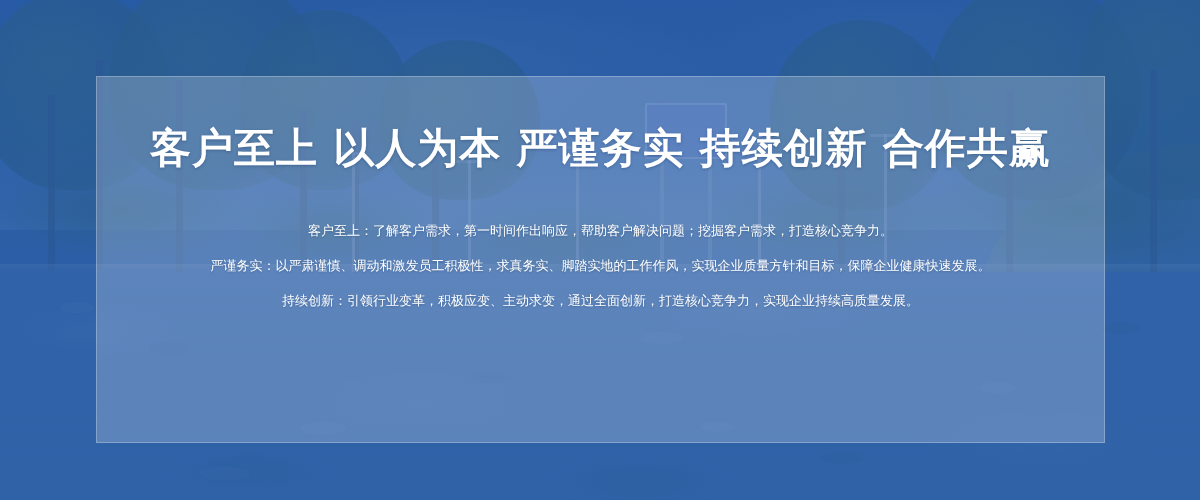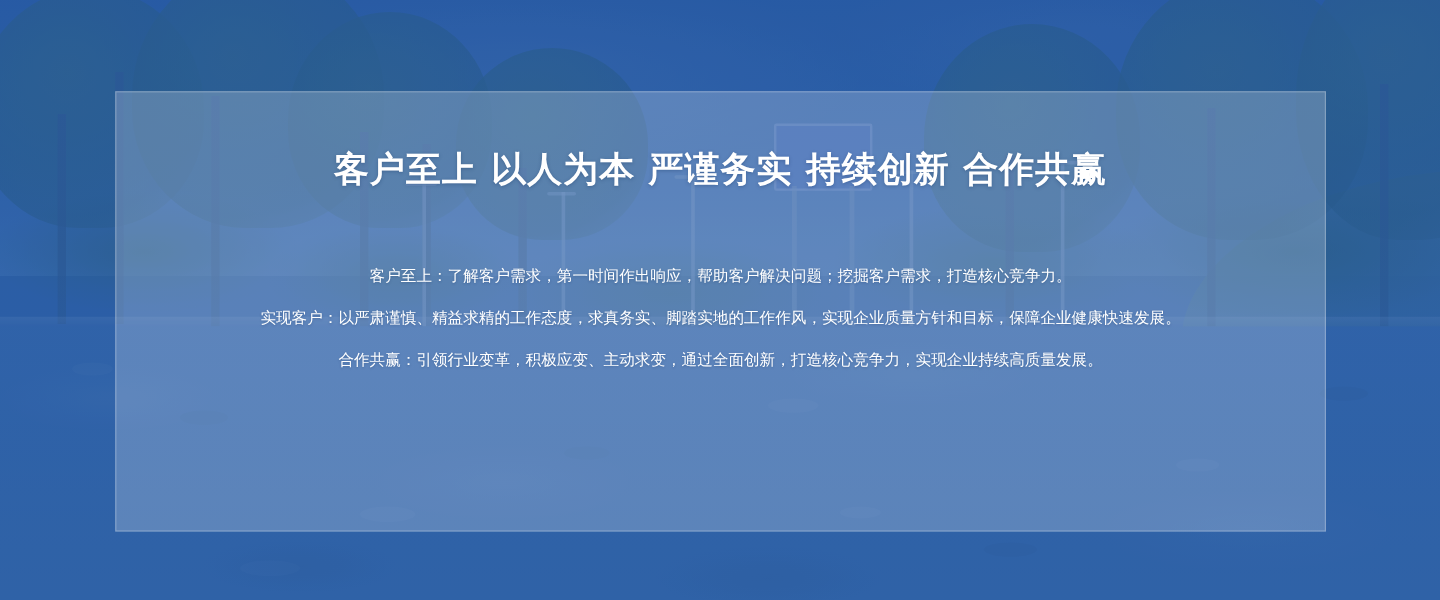--- a/index.html
+++ b/index.html
@@ -162,21 +162,21 @@
     box-sizing: border-box;
   }
 
   .headline {
     position: absolute;
     left: 0;
     top: 48px;
     width: 100%;
     text-align: center;
     color: #ffffff;
-    font-size: 29px;
+    font-size: 41px;
     font-weight: bold;
     letter-spacing: 1px;
     line-height: 1.15;
     text-shadow: 0 1px 3px rgba(20,50,95,0.35);
     white-space: nowrap;
   }
 
   .points {
     position: absolute;
     left: 0;
@@ -255,18 +255,18 @@
     <div class="tint"></div>
     <div class="tint2"></div>
   </div>
 
   <div class="panel">
 
     <div class="headline">客户至上  以人为本  严谨务实  持续创新  合作共赢</div>
 
     <div class="points">
       <div class="point-line">客户至上：了解客户需求，第一时间作出响应，帮助客户解决问题；挖掘客户需求，打造核心竞争力。</div>
-      <div class="point-line">实现客户：以严肃谨慎、精益求精的工作态度，求真务实、脚踏实地的工作作风，实现企业质量方针和目标，保障企业健康快速发展。</div>
-      <div class="point-line">合作共赢：引领行业变革，积极应变、主动求变，通过全面创新，打造核心竞争力，实现企业持续高质量发展。</div>
+      <div class="point-line">严谨务实：以严肃谨慎、调动和激发员工积极性，求真务实、脚踏实地的工作作风，实现企业质量方针和目标，保障企业健康快速发展。</div>
+      <div class="point-line">持续创新：引领行业变革，积极应变、主动求变，通过全面创新，打造核心竞争力，实现企业持续高质量发展。</div>
     </div>
 
   </div>
 </div>
 
 </body></html>

